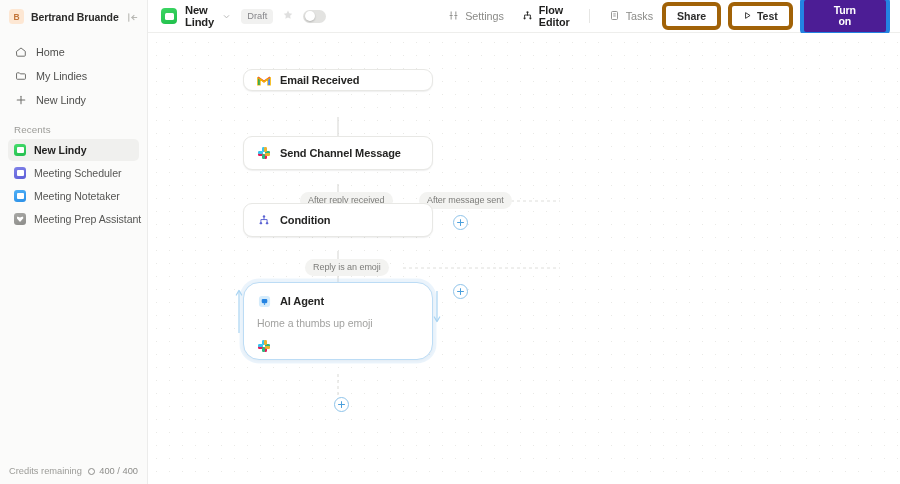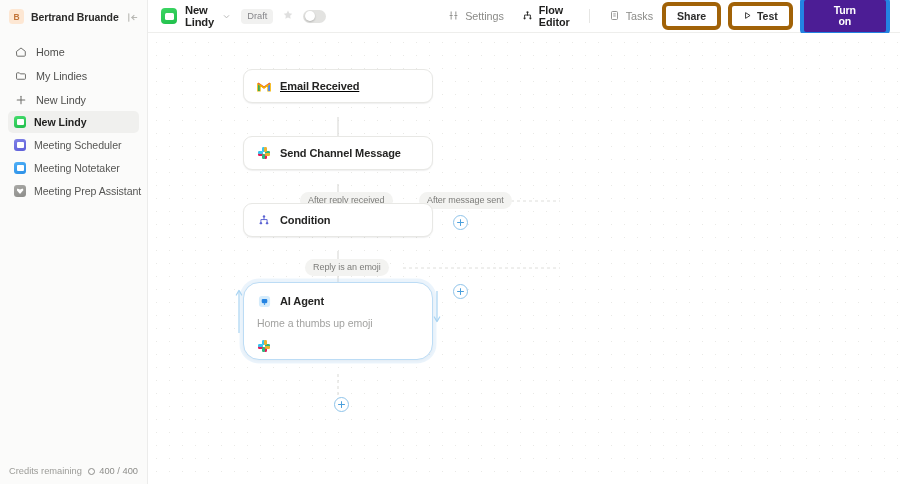--- a/index.html
+++ b/index.html
@@ -230,20 +230,21 @@
         <span class="nav-ico">
           <svg width="12" height="12" viewBox="0 0 14 14" fill="none" stroke="#6e6e6b" stroke-width="1.2" stroke-linecap="round">
             <path d="M7 2.6v8.8"></path>
               <path d="M2.6 7h8.8"></path>
           </svg>
         </span>
         <span class="nav-label">New Lindy</span>
       </div>
     </nav>
 
+    <div class="recents-hd">Recents</div>
 
     <div class="rec-list">
       <div class="rec-item active">
         <span class="rec-ico" style="background:linear-gradient(160deg,#45dd6c,#22bd4d)">
             <span class="glyph"></span>
           </span>
         <span class="rec-label">New Lindy</span>
       </div>
       <div class="rec-item">
         <span class="rec-ico" style="background:linear-gradient(160deg,#8183e8,#5d5ed8)">
@@ -358,21 +359,21 @@
 
         <path d="M190 218 V268" stroke="#d9d9d6" stroke-width="1.1" fill="none"></path>
         <path d="M186.7 262 190 267.6 193.3 262" stroke="#d9d9d6" stroke-width="1.1" fill="none" stroke-linecap="round" stroke-linejoin="round"></path>
         <path d="M255 235 H412" stroke="#dededb" stroke-width="1" fill="none" stroke-dasharray="3 3"></path>
 
         <path d="M186 256 h-92 a8 8 0 0 0 -8 8 v26" stroke="#bcdcf5" stroke-width="1.2" fill="none" opacity="0"></path>
 
         <path d="M190 341 V370" stroke="#dcdcd9" stroke-width="1.1" fill="none" stroke-dasharray="3 3"></path>
       </svg>
 
-      <div class="node" style="left:95px; top:36px; width:190px; height:34px;text-decoration:underline;">
+      <div class="node" style="left:95px; top:36px; width:190px; height:22px;">
         <div class="node-row">
           <span class="node-ico">
             <svg width="14" height="11" viewBox="0 0 16 12">
               <path d="M1 2.2 8 7.2l7-5" fill="none" stroke="#EA4335" stroke-width="2.1" stroke-linejoin="round"></path>
               <path d="M1 2.2V11h2.4V4.1L8 7.5 12.6 4.1V11H15V2.2" fill="none" stroke="#F4B400" stroke-width="1.6"></path>
               <path d="M1.2 11V3.6l2 1.4V11z" fill="#34A853"></path>
               <path d="M14.8 11V3.6l-2 1.4V11z" fill="#4285F4"></path>
             </svg>
           </span>
           <span class="node-title">Email Received</span>

